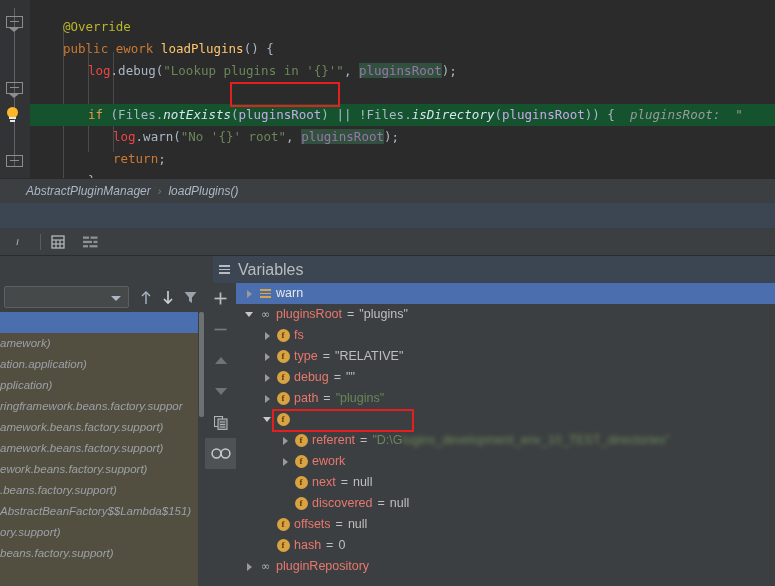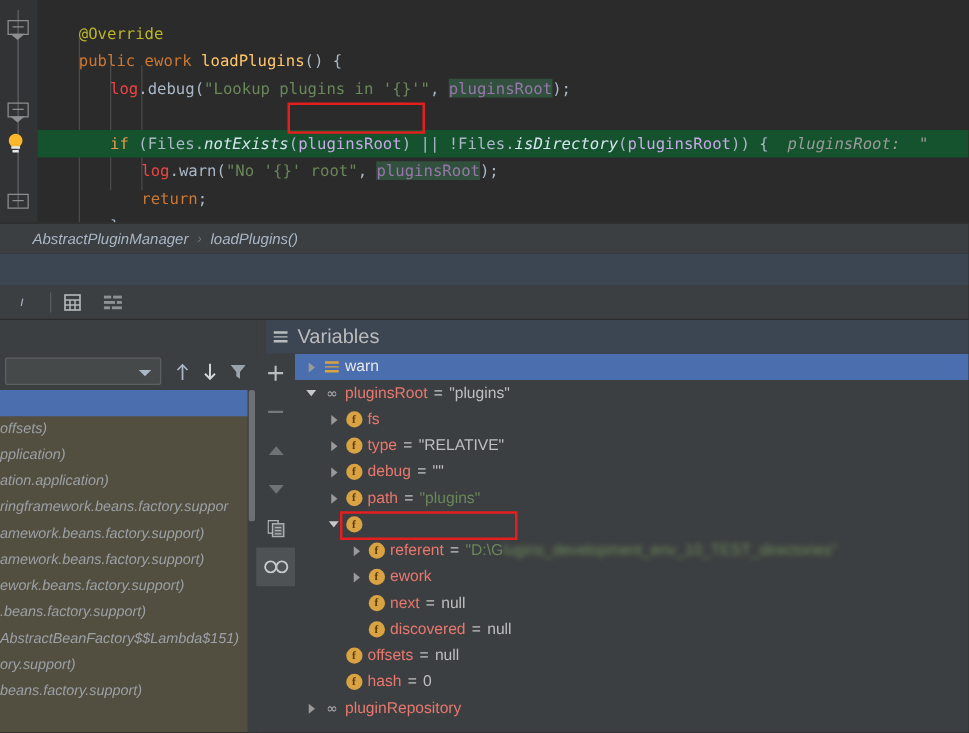--- a/index.html
+++ b/index.html
@@ -302,23 +302,23 @@
         </svg>
       </div>
       <div class="ficon">
         <svg width="13" height="13" viewBox="0 0 13 13">
           <polygon points="0.5,1 12.5,1 8,6.5 8,12 5,10 5,6.5" fill="#9aa3ab"></polygon>
         </svg>
       </div>
     </div>
     <div id="frames-list">
         <div class="frame-row sel"></div>
-        <div class="frame-row">offsets)</div>
+        <div class="frame-row">amework)</div>
+        <div class="frame-row">ation.application)</div>
         <div class="frame-row">pplication)</div>
-        <div class="frame-row">ation.application)</div>
         <div class="frame-row">ringframework.beans.factory.suppor</div>
         <div class="frame-row">amework.beans.factory.support)</div>
         <div class="frame-row">amework.beans.factory.support)</div>
         <div class="frame-row">ework.beans.factory.support)</div>
         <div class="frame-row">.beans.factory.support)</div>
         <div class="frame-row">AbstractBeanFactory$$Lambda$151)</div>
         <div class="frame-row">ory.support)</div>
         <div class="frame-row">beans.factory.support)</div>
       </div>
     <div id="frames-scroll">

